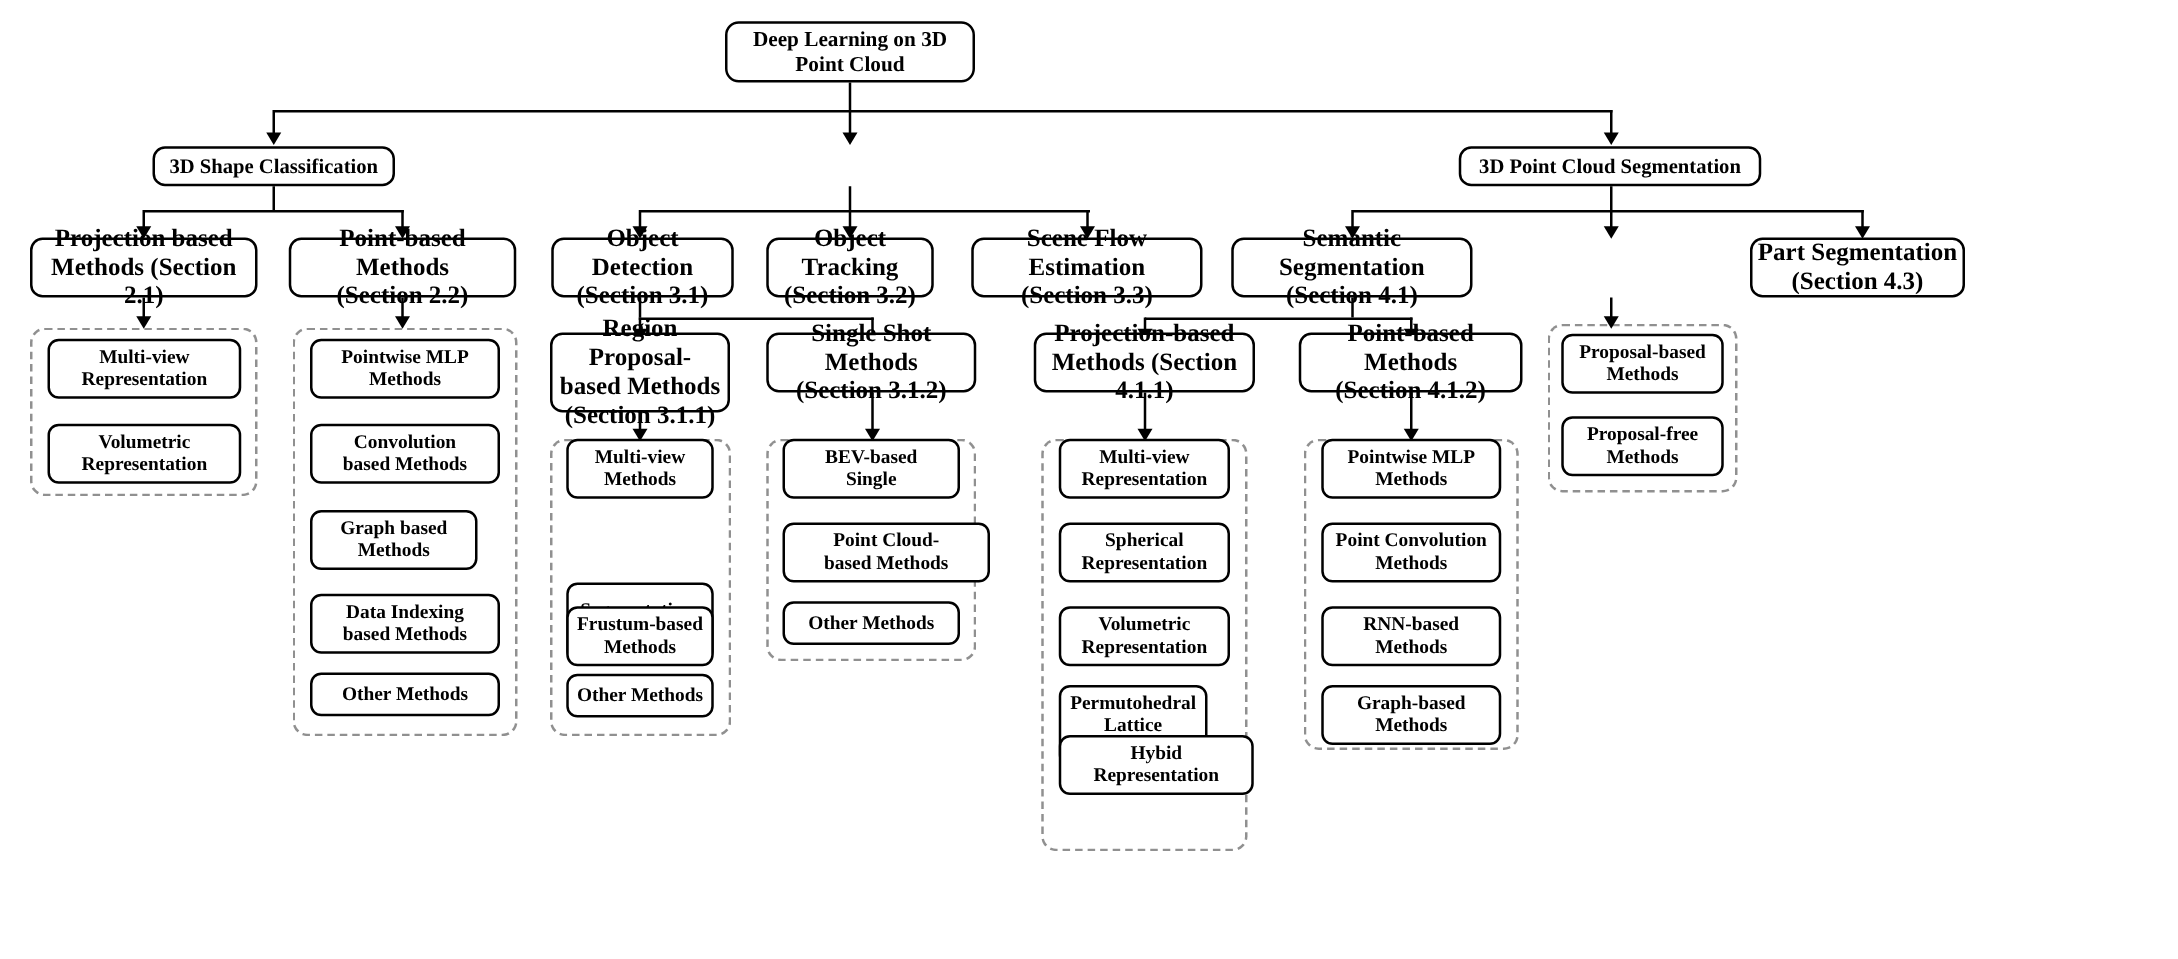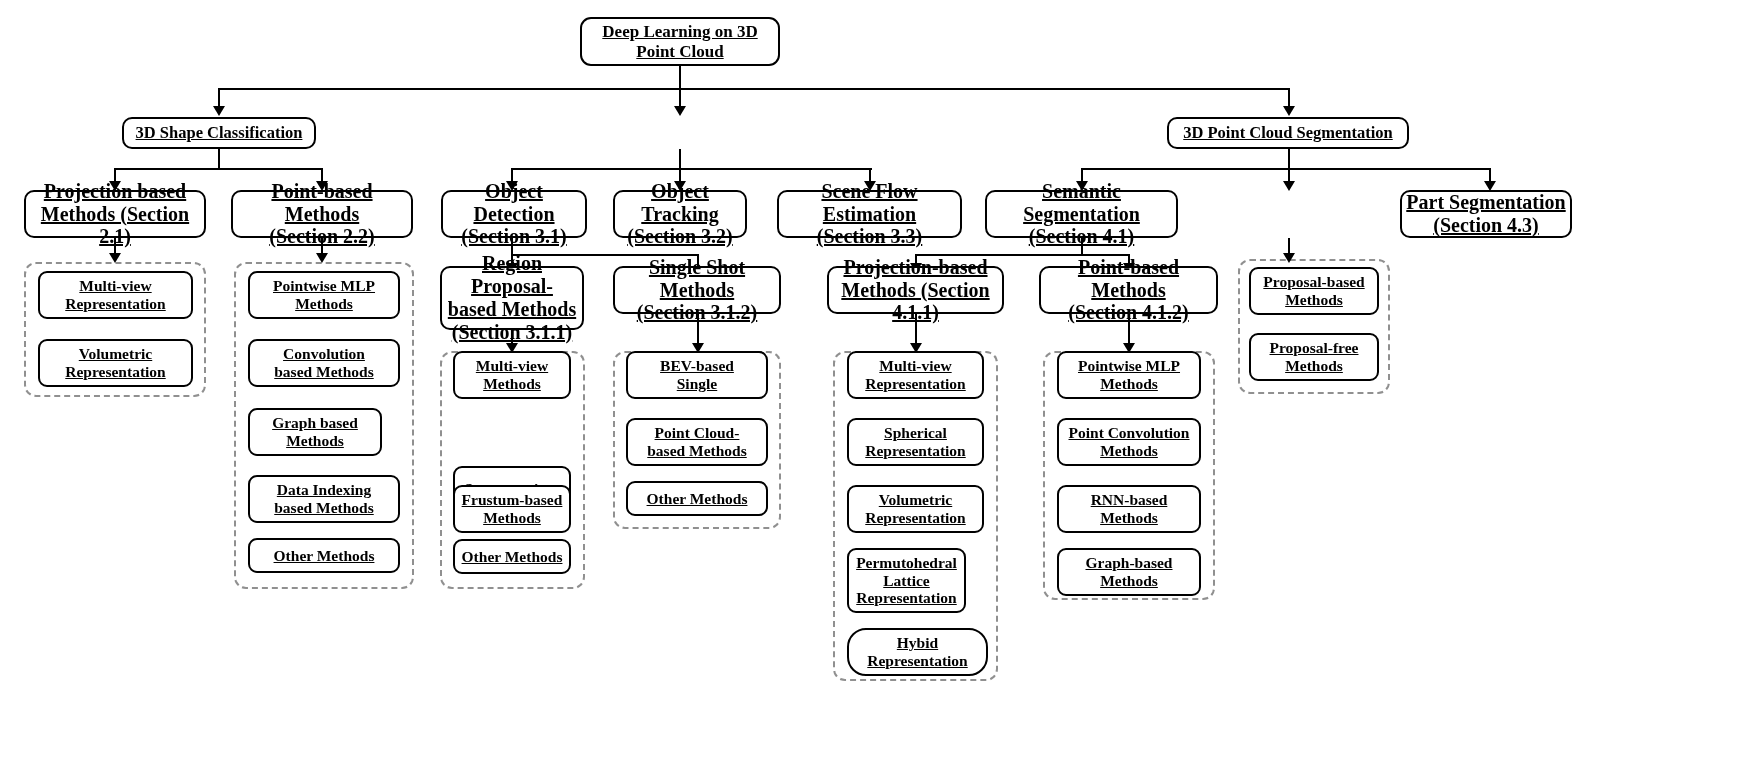--- a/index.html
+++ b/index.html
@@ -15,21 +15,20 @@
     display:flex;
     align-items:center;
     justify-content:center;
     text-align:center;
     font-weight:bold;
     color:#000;
     line-height:1.14;
     padding:2px 4px;
     z-index:3;
     white-space:pre-line;
-    text-decoration:underline;
   }
   .node.lvl0{font-size:17px;border-radius:11px;}
   .node.lvl1{font-size:16.5px;}
   .node.lvl2{font-size:20px;}
   .node.leaf{font-size:15.5px;border-radius:9px;}
 
   .group{
     position:absolute;
     box-sizing:border-box;
     border:2px dashed #909090;
@@ -187,34 +186,34 @@
   <div class="node leaf" style="left:453px;top:351px;width:118px;height:48px;">Multi-view
 Methods</div>
   <div class="node leaf" style="left:453px;top:418px;width:118px;height:64px;margin-top:48px;">Segmentation-
 based Methods</div>
   <div class="node leaf" style="left:453px;top:485px;width:118px;height:48px;">Frustum-based
 Methods</div>
   <div class="node leaf" style="left:453px;top:539px;width:118px;height:35px;">Other Methods</div>
 
   <div class="node leaf" style="left:626px;top:351px;width:142px;height:48px;">BEV-based
 Single</div>
-  <div class="node leaf" style="left:626px;top:418px;width:142px;height:48px;">Point Cloud-
+  <div class="node leaf" style="left:626px;top:418px;width:166px;height:48px;">Point Cloud-
 based Methods</div>
   <div class="node leaf" style="left:626px;top:481px;width:142px;height:35px;">Other Methods</div>
 
   <div class="node leaf" style="left:847px;top:351px;width:137px;height:48px;">Multi-view
 Representation</div>
   <div class="node leaf" style="left:847px;top:418px;width:137px;height:48px;text-align:center;">Spherical
 Representation</div>
   <div class="node leaf" style="left:847px;top:485px;width:137px;height:48px;">Volumetric
 Representation</div>
   <div class="node leaf" style="left:847px;top:548px;width:119px;height:65px;">Permutohedral
 Lattice
 Representation</div>
-  <div class="node leaf" style="left:847px;top:628px;width:141px;height:48px;border-radius:19px;">Hybid
+  <div class="node leaf" style="left:847px;top:588px;width:156px;height:48px;">Hybid
 Representation</div>
 
   <div class="node leaf" style="left:1057px;top:351px;width:144px;height:48px;">Pointwise MLP
 Methods</div>
   <div class="node leaf" style="left:1057px;top:418px;width:144px;height:48px;">Point Convolution
 Methods</div>
   <div class="node leaf" style="left:1057px;top:485px;width:144px;height:48px;">RNN-based
 Methods</div>
   <div class="node leaf" style="left:1057px;top:548px;width:144px;height:48px;">Graph-based
 Methods</div>

